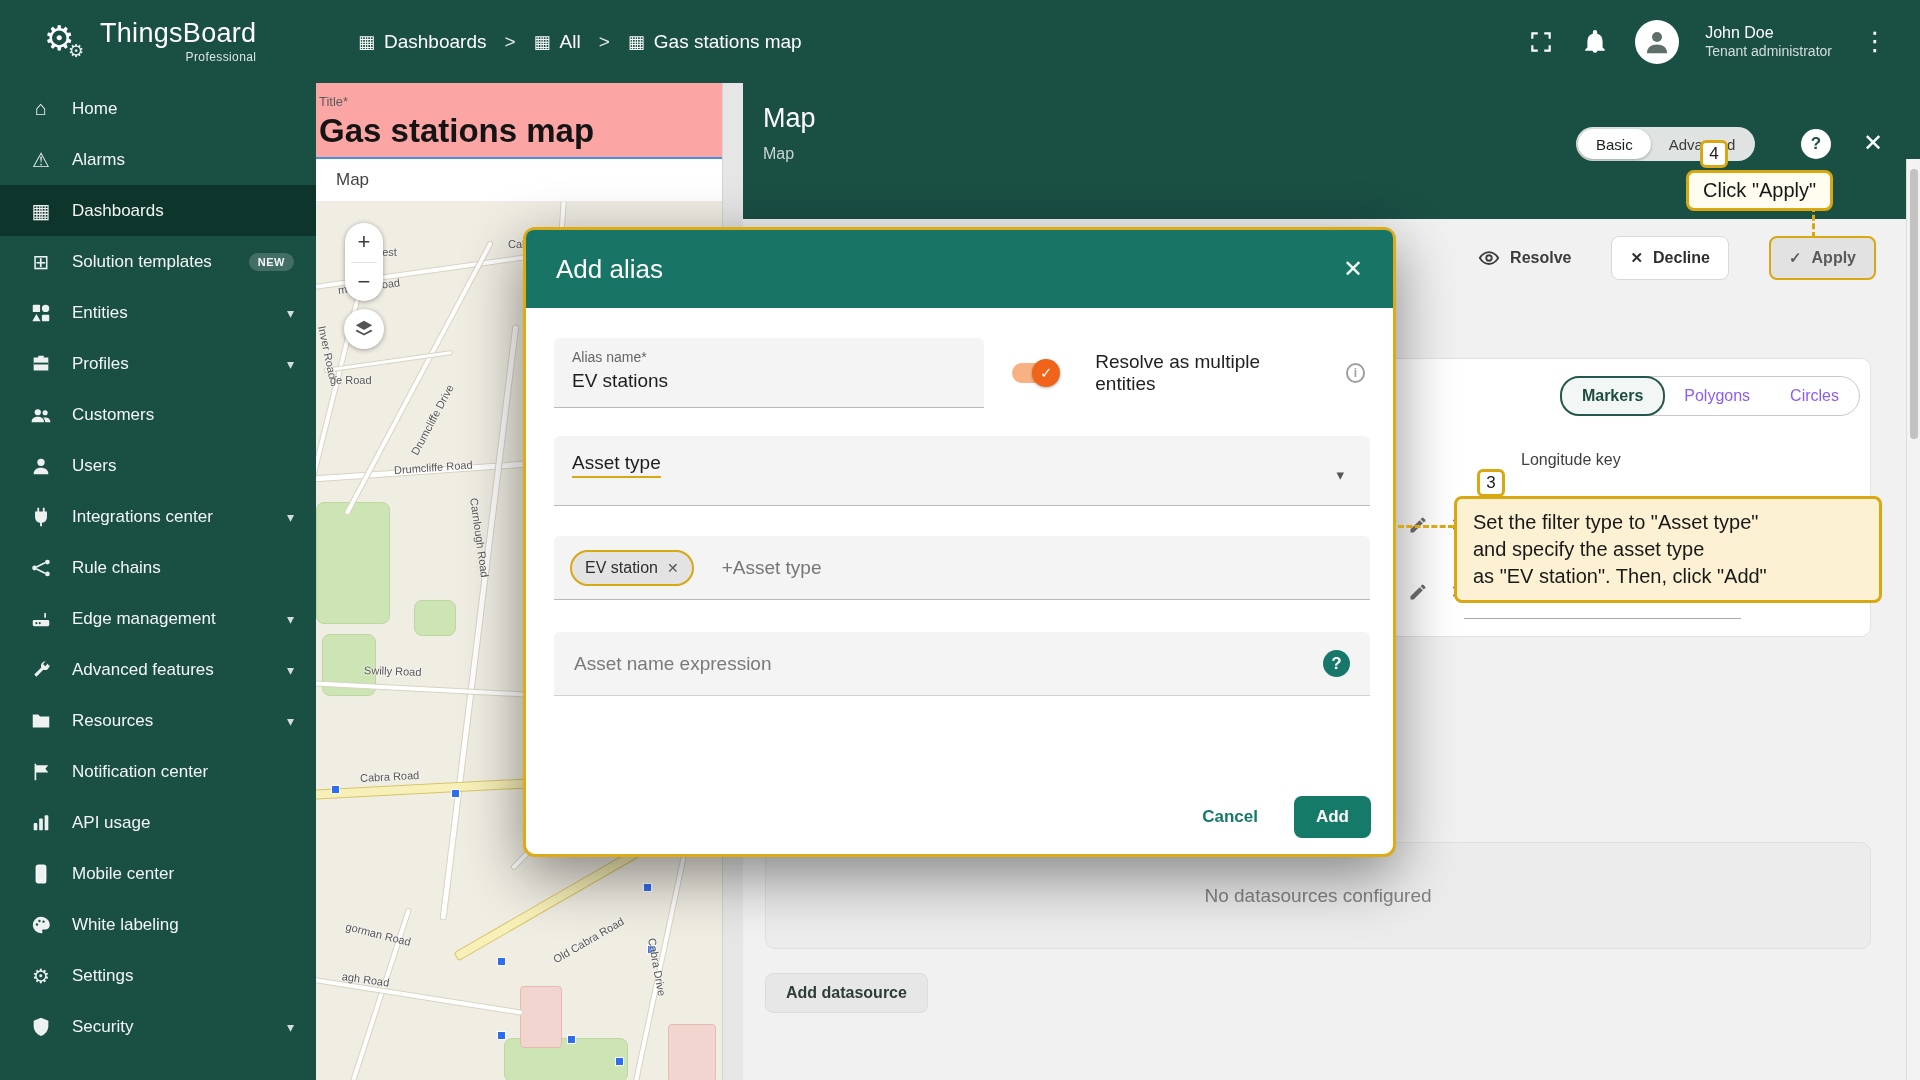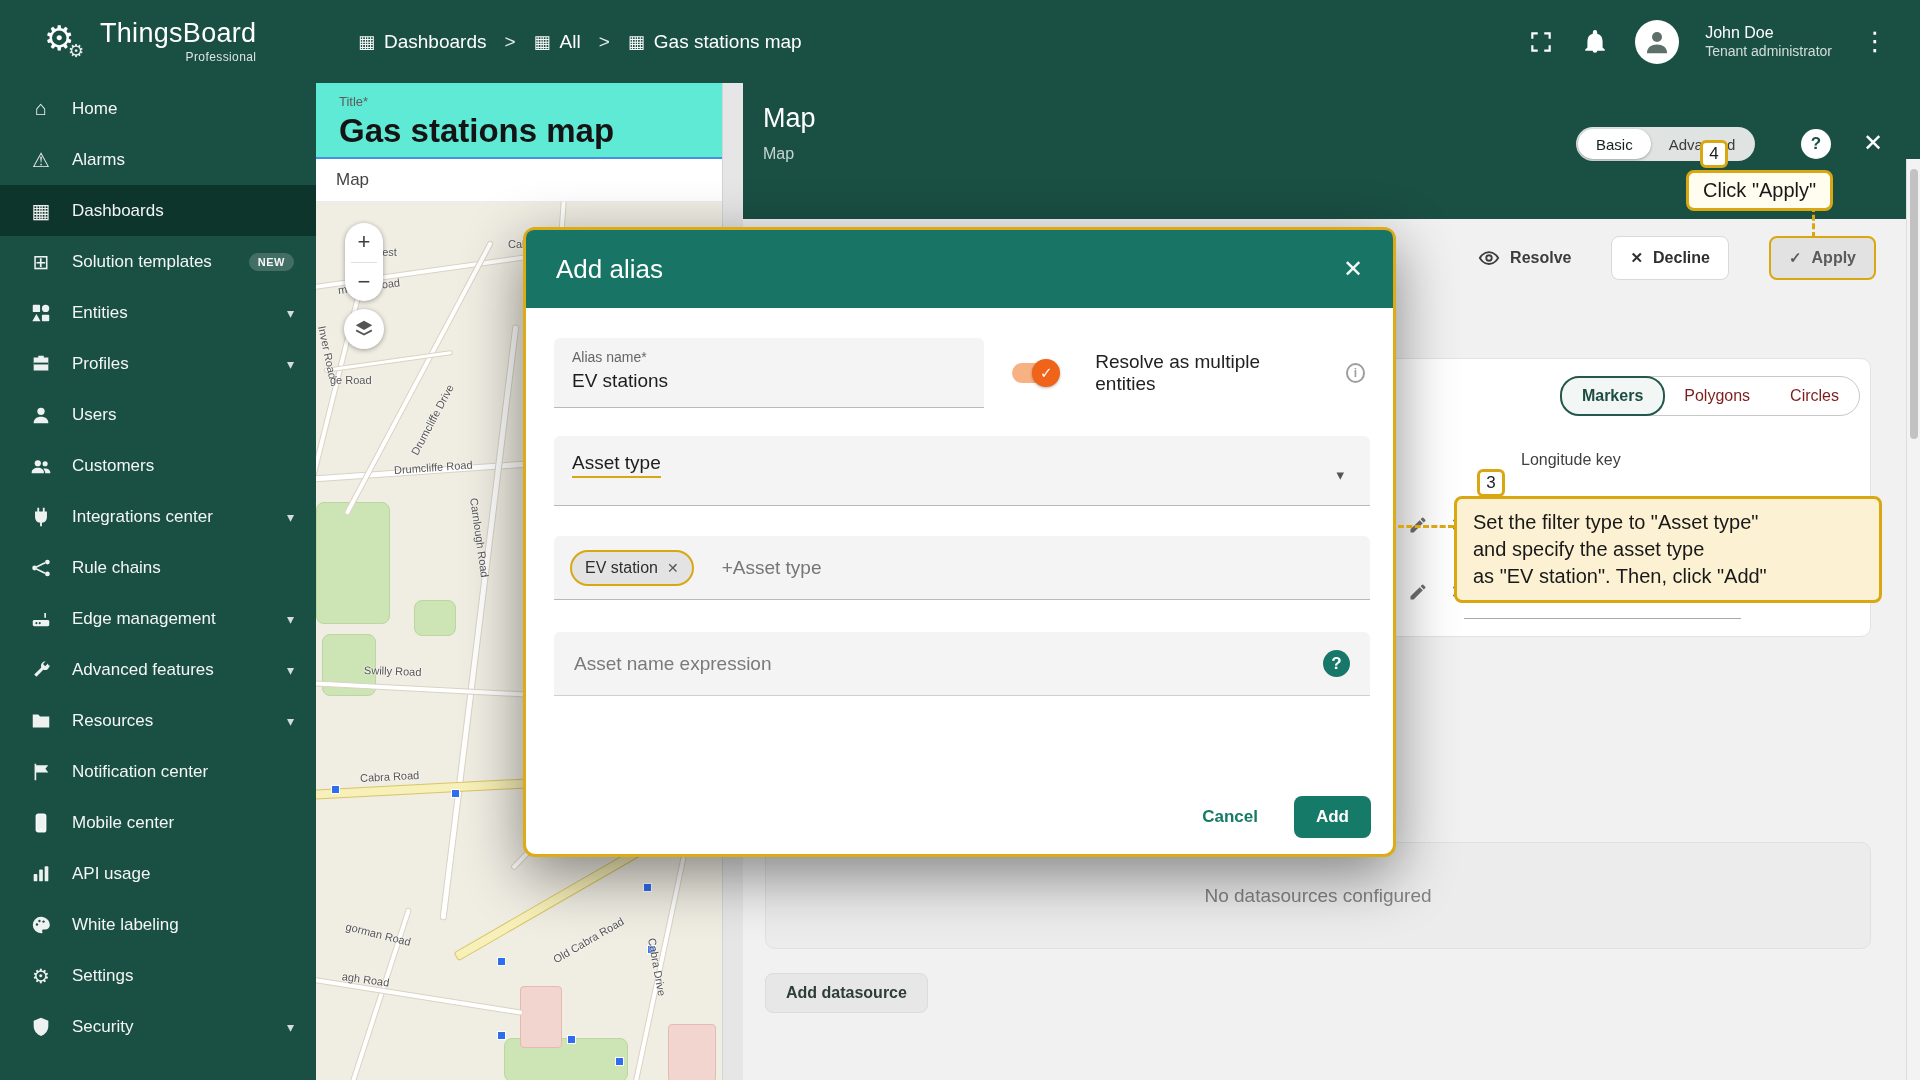--- a/index.html
+++ b/index.html
@@ -34,21 +34,21 @@
 .sb-item{height:51px;display:flex;align-items:center;gap:18px;padding:0 22px 0 28px;color:rgba(255,255,255,.95);font-size:17px;cursor:pointer}
 .sb-item.active{background:#0e352c}
 .sb-icon{width:26px;display:flex;justify-content:center;align-items:center;font-size:20px;color:rgba(255,255,255,.92)}
 .sb-icon svg{width:22px;height:22px;fill:currentColor}
 .sb-label{white-space:nowrap}
 .sb-badge{margin-left:auto;background:rgba(255,255,255,.18);border-radius:10px;padding:3px 9px;font-size:11px;font-weight:700;letter-spacing:.5px}
 .sb-chev{margin-left:auto;font-size:14px;opacity:.85}
 
 
 .editor-col{position:absolute;left:316px;top:83px;width:407px;bottom:0;display:flex;flex-direction:column;background:#fff;border-right:1px solid #d3d3d3;z-index:1}
-.title-bar{height:76px;background:#5eead4;padding:9px 20px 0 23px;border-bottom:2px solid #4a90e2}
+.title-bar{height:76px;background:#fca5a5;padding:9px 20px 0 3px;border-bottom:2px solid #4a90e2}
 .title-label{font-size:13px;color:#5c5c5c}
 .title-value{font-size:33px;font-weight:700;color:#141414;margin-top:2px;white-space:nowrap}
 .widget-head{height:43px;background:#fff;display:flex;align-items:center;padding-left:20px;font-size:17px;color:#454545;border-bottom:1px solid #ececec}
 .map-canvas{position:relative;flex:1;background:#f0ede3;overflow:hidden}
 .mp-road{position:absolute;transform-origin:left center}
 .mp-road.minor{background:#ffffff;border:1px solid #d9d3c2;border-radius:3px}
 .mp-road.major{background:#f7f0b8;border:1px solid #d9c468;border-radius:3px}
 .mp-park{position:absolute;background:#cde4b5;border:1px solid #bcd6a0;border-radius:8px}
 .mp-pink{position:absolute;background:#f3d5d0;border:1px solid #e6bab2;border-radius:4px}
 .mp-dot{position:absolute;width:7px;height:7px;background:#2f6df0;outline:1px solid #fff}
@@ -71,21 +71,21 @@
 .panel-close{position:absolute;left:1120px;top:46px;font-size:24px;color:#fff;cursor:pointer}
 .panel-body{position:absolute;top:136px;left:0;right:0;bottom:0}
 .toolbar{position:absolute;right:44px;top:17px;display:flex;align-items:center;gap:40px}
 .preview-btn{display:flex;align-items:center;gap:10px;background:none;border:0;font-size:16px;font-weight:600;color:#3c3c3c;cursor:pointer}
 .preview-btn svg{width:22px;height:22px}
 .decline-btn{display:flex;align-items:center;gap:10px;background:#fff;border:1px solid #d9d9d9;border-radius:8px;height:44px;padding:0 18px;font-size:16px;font-weight:600;color:#2f2f2f;cursor:pointer}
 .apply-btn{display:flex;align-items:center;gap:10px;background:#e2e2e2;border:2px solid #d9a712;border-radius:8px;height:44px;padding:0 18px;font-size:16px;font-weight:600;color:#5a5a5a;cursor:pointer}
 .x-glyph{font-size:15px}
 .card{position:absolute;left:22px;right:49px;top:139px;height:279px;background:#fff;border:1px solid #e3e3e3;border-radius:10px}
 .seg-ctrl{position:absolute;right:10px;top:17px;height:40px;border:1px solid #c9c9c9;border-radius:20px;display:flex;align-items:center;background:#fff}
-.seg{padding:0 20px;font-size:16px;color:#7f1d1d;cursor:pointer;height:38px;display:flex;align-items:center}
+.seg{padding:0 20px;font-size:16px;color:#8b5cf6;cursor:pointer;height:38px;display:flex;align-items:center}
 .seg.selected{border:2px solid #24584c;border-radius:19px;color:#1d4d42;font-weight:600;background:#f2f6f4;height:40px;margin:-1px}
 .col-header{position:absolute;left:755px;top:92px;font-size:16px;color:#3f3f3f}
 .row-icons{position:absolute;display:flex;gap:16px;align-items:center}
 .row-icons .ic{width:24px;height:24px;color:#6f6f6f;font-size:18px;display:flex;align-items:center;justify-content:center;cursor:pointer}
 .row-icons .ic svg{width:20px;height:20px;fill:#6f6f6f}
 .underline-field{position:absolute;left:698px;top:259px;width:277px;border-bottom:1px solid #a9a9a9;height:1px}
 .nodata{position:absolute;left:22px;right:49px;top:623px;height:107px;background:#ececec;border:1px solid #e0e0e0;border-radius:10px;display:flex;align-items:center;justify-content:center;font-size:19px;color:#828282}
 .add-ds{position:absolute;left:22px;top:754px;height:40px;padding:0 20px;background:#e7e7e7;border:1px solid #dcdcdc;border-radius:8px;font-size:16px;font-weight:700;color:#2e3d38;cursor:pointer}
 .scrollbar{position:absolute;right:0;top:76px;bottom:0;width:14px;background:#f3f3f3;border-left:1px solid #dddddd;z-index:4}
 .scroll-thumb{position:absolute;top:10px;left:3px;width:8px;height:270px;background:#c2c2c2;border-radius:4px;cursor:pointer}
@@ -225,40 +225,40 @@
               <path d="M9 5V3h6v2h5v14H4V5z"></path>
               <rect x="4" y="10.5" width="16" height="2" fill="#1a4f44"></rect>
             </svg>
           </span>
           <span class="sb-label">Profiles</span>
           <span class="sb-chev">▾</span>
         </div>
         <div class="sb-item">
           <span class="sb-icon">
             <svg viewBox="0 0 24 24">
-              <circle cx="12" cy="8" r="4"></circle>
-              <path d="M4 20.5c0-4.2 3.6-6.5 8-6.5s8 2.3 8 6.5v.5H4z"></path>
-            </svg>
-          </span>
-          <span class="sb-label">Users</span>
-        </div>
-        <div class="sb-item">
-          <span class="sb-icon">
-            <svg viewBox="0 0 24 24">
               <circle cx="8.5" cy="9" r="3.4"></circle>
               <circle cx="16.5" cy="9.6" r="2.8"></circle>
               <path d="M1.8 19.4c0-3.4 3-5.4 6.7-5.4s6.7 2 6.7 5.4v.6H1.8z"></path>
               <path d="M16.6 20c0-2.3-.9-4-2.3-5.1.7-.2 1.4-.3 2.2-.3 3 0 5.7 1.6 5.7 4.7v.7z"></path>
             </svg>
           </span>
           <span class="sb-label">Customers</span>
         </div>
         <div class="sb-item">
           <span class="sb-icon">
             <svg viewBox="0 0 24 24">
+              <circle cx="12" cy="8" r="4"></circle>
+              <path d="M4 20.5c0-4.2 3.6-6.5 8-6.5s8 2.3 8 6.5v.5H4z"></path>
+            </svg>
+          </span>
+          <span class="sb-label">Users</span>
+        </div>
+        <div class="sb-item">
+          <span class="sb-icon">
+            <svg viewBox="0 0 24 24">
               <path d="M8 2h2v4h4V2h2v4h2.5v6a6.5 6.5 0 0 1-5.5 6.4V22h-2v-3.6A6.5 6.5 0 0 1 5.5 12V6H8z"></path>
             </svg>
           </span>
           <span class="sb-label">Integrations center</span>
           <span class="sb-chev">▾</span>
         </div>
         <div class="sb-item">
           <span class="sb-icon">
             <svg viewBox="0 0 24 24">
               <circle cx="5" cy="12" r="2.6"></circle>
@@ -302,36 +302,36 @@
         <div class="sb-item">
           <span class="sb-icon">
             <svg viewBox="0 0 24 24">
               <path d="M5 3h1.8v18H5zM6.8 4.5H20l-3.2 4L20 12.5H6.8z"></path>
             </svg>
           </span>
           <span class="sb-label">Notification center</span>
         </div>
         <div class="sb-item">
           <span class="sb-icon">
+            <svg viewBox="0 0 24 24">
+              <rect x="4" y="12" width="4" height="8" rx="1"></rect>
+              <rect x="10" y="7" width="4" height="13" rx="1"></rect>
+              <rect x="16" y="3.5" width="4" height="16.5" rx="1"></rect>
+            </svg>
+          </span>
+          <span class="sb-label">API usage</span>
+        </div>
+        <div class="sb-item">
+          <span class="sb-icon">
             <svg viewBox="0 0 24 24" fill="none" stroke="currentColor" stroke-width="1.8">
               <rect x="7" y="2.5" width="10" height="19" rx="2"></rect>
               <path d="M10.5 18.8h3"></path>
             </svg>
           </span>
           <span class="sb-label">Mobile center</span>
-        </div>
-        <div class="sb-item">
-          <span class="sb-icon">
-            <svg viewBox="0 0 24 24">
-              <rect x="4" y="12" width="4" height="8" rx="1"></rect>
-              <rect x="10" y="7" width="4" height="13" rx="1"></rect>
-              <rect x="16" y="3.5" width="4" height="16.5" rx="1"></rect>
-            </svg>
-          </span>
-          <span class="sb-label">API usage</span>
         </div>
         <div class="sb-item">
           <span class="sb-icon">
             <svg viewBox="0 0 24 24">
               <path d="M12 3a9 9 0 1 0 .1 18c1.6 0 2-1 1.3-2-.5-.8-.2-2 1.2-2h2a4.9 4.9 0 0 0 5-5c0-5-4.4-9-9.6-9z"></path>
               <circle cx="7.6" cy="11.5" r="1.3" fill="#1a4f44"></circle>
               <circle cx="10.3" cy="7.6" r="1.3" fill="#1a4f44"></circle>
               <circle cx="14.8" cy="8.3" r="1.3" fill="#1a4f44"></circle>
             </svg>
           </span>

